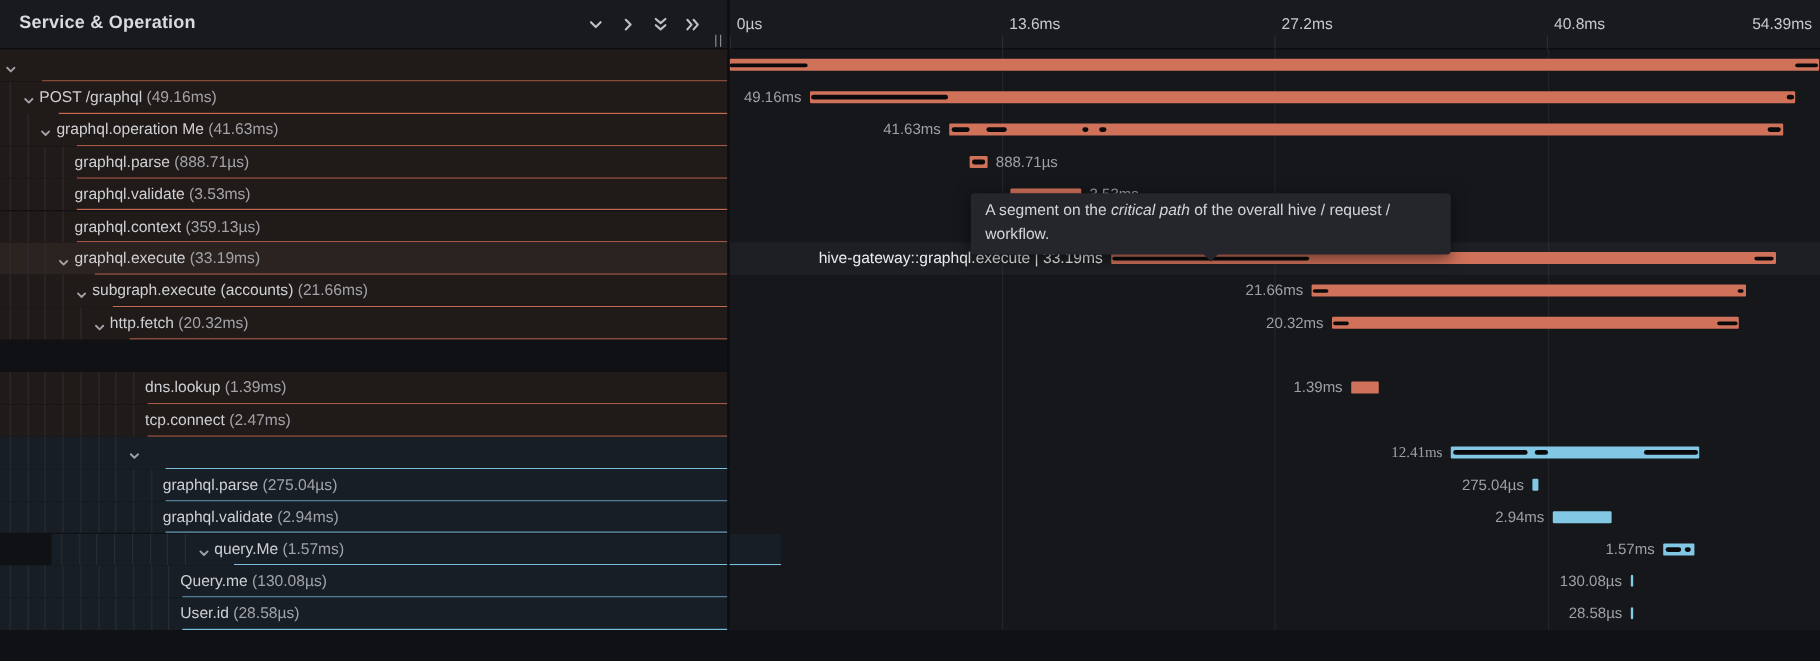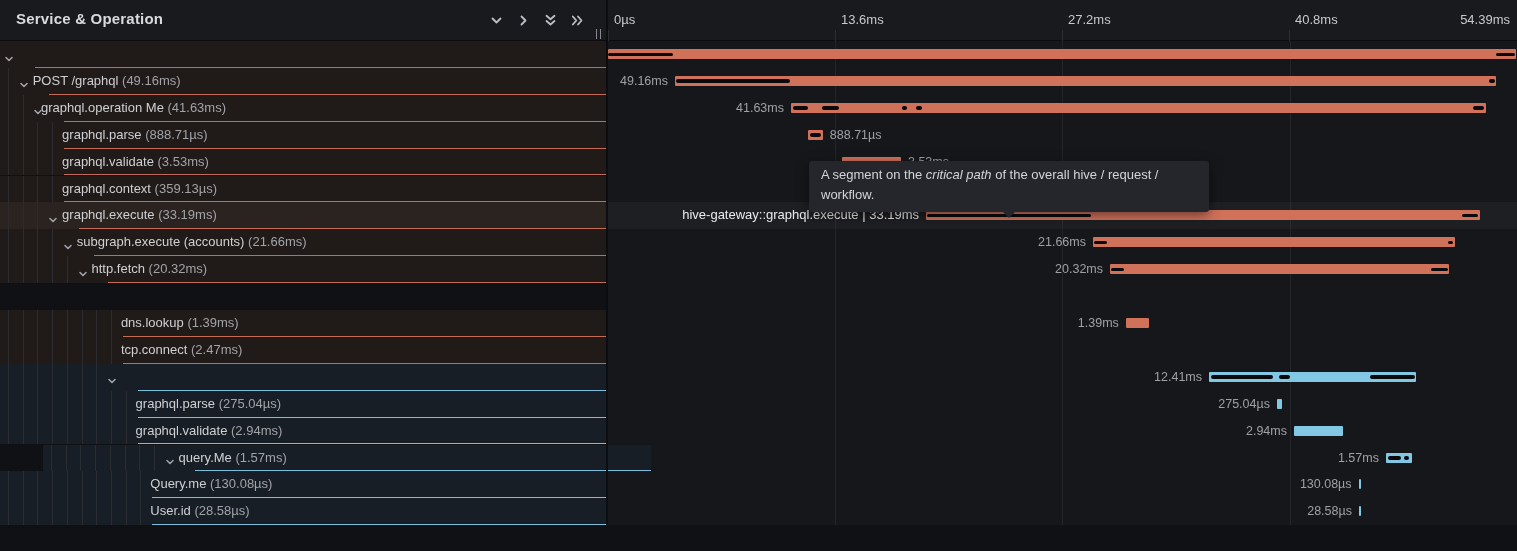--- a/index.html
+++ b/index.html
@@ -135,21 +135,21 @@
           <span class="blabel" style="right: 849.056px;">49.16ms</span>
         </div>
       </div>
       <div class="row" style="top: 53.8px;">
         <div class="cl orange">
           <i class="guide" style="left: 8px;"></i>
           <i class="guide" style="left: 22.7px;"></i>
           <span class="chev" style="left: 33.4px;"><svg width="10" height="10" viewBox="0 0 10 10">
               <path d="M2 3.5 L5 6.5 L8 3.5" stroke="currentColor" stroke-width="1.6" fill="none" stroke-linecap="round" stroke-linejoin="round"></path>
             </svg></span>
-          <span class="sptext" style="left: 41px;"><span>graphql.operation Me </span><span class="dim">(41.63ms)</span></span>
+          <span class="sptext" style="left: 47px;"><span>graphql.operation Me </span><span class="dim">(41.63ms)</span></span>
           <i class="rb orange" style="left: 64.1px;"></i>
         </div>
         <div class="cr">
           <div class="bar orange" style="left: 182.969px; width: 694.981px;"></div>
           <div class="crit" style="left: 184.972px; width: 15.0248px;"></div>
           <div class="crit" style="left: 214.02px; width: 17.0281px;"></div>
           <div class="crit" style="left: 293.986px; width: 5.00827px;"></div>
           <div class="crit" style="left: 308.009px; width: 6.00993px;"></div>
           <div class="crit" style="left: 864.929px; width: 11.0182px;"></div>
           <span class="blabel" style="right: 733.031px;">41.63ms</span>
@@ -299,21 +299,21 @@
           <span class="chev" style="left: 106.9px;"><svg width="10" height="10" viewBox="0 0 10 10">
               <path d="M2 3.5 L5 6.5 L8 3.5" stroke="currentColor" stroke-width="1.6" fill="none" stroke-linecap="round" stroke-linejoin="round"></path>
             </svg></span>
           <i class="rb blue" style="left: 137.6px;"></i>
         </div>
         <div class="cr">
           <div class="bar blue" style="left: 600.993px; width: 207.176px;"></div>
           <div class="crit" style="left: 602.996px; width: 61.9356px;"></div>
           <div class="crit" style="left: 670.942px; width: 11.0182px;"></div>
           <div class="crit" style="left: 761.925px; width: 44.9075px;"></div>
-          <span class="blabel" style="right: 315.007px;">12.41ms</span>
+          <span class="blabel" style="right: 315.007px; font-family: Liberation Serif, serif;">12.41ms</span>
         </div>
       </div>
       <div class="row" style="top: 349.7px;">
         <div class="cl blue">
           <i class="guide" style="left: 8px;"></i>
           <i class="guide" style="left: 22.7px;"></i>
           <i class="guide" style="left: 37.4px;"></i>
           <i class="guide" style="left: 52.1px;"></i>
           <i class="guide" style="left: 66.8px;"></i>
           <i class="guide" style="left: 81.5px;"></i>

